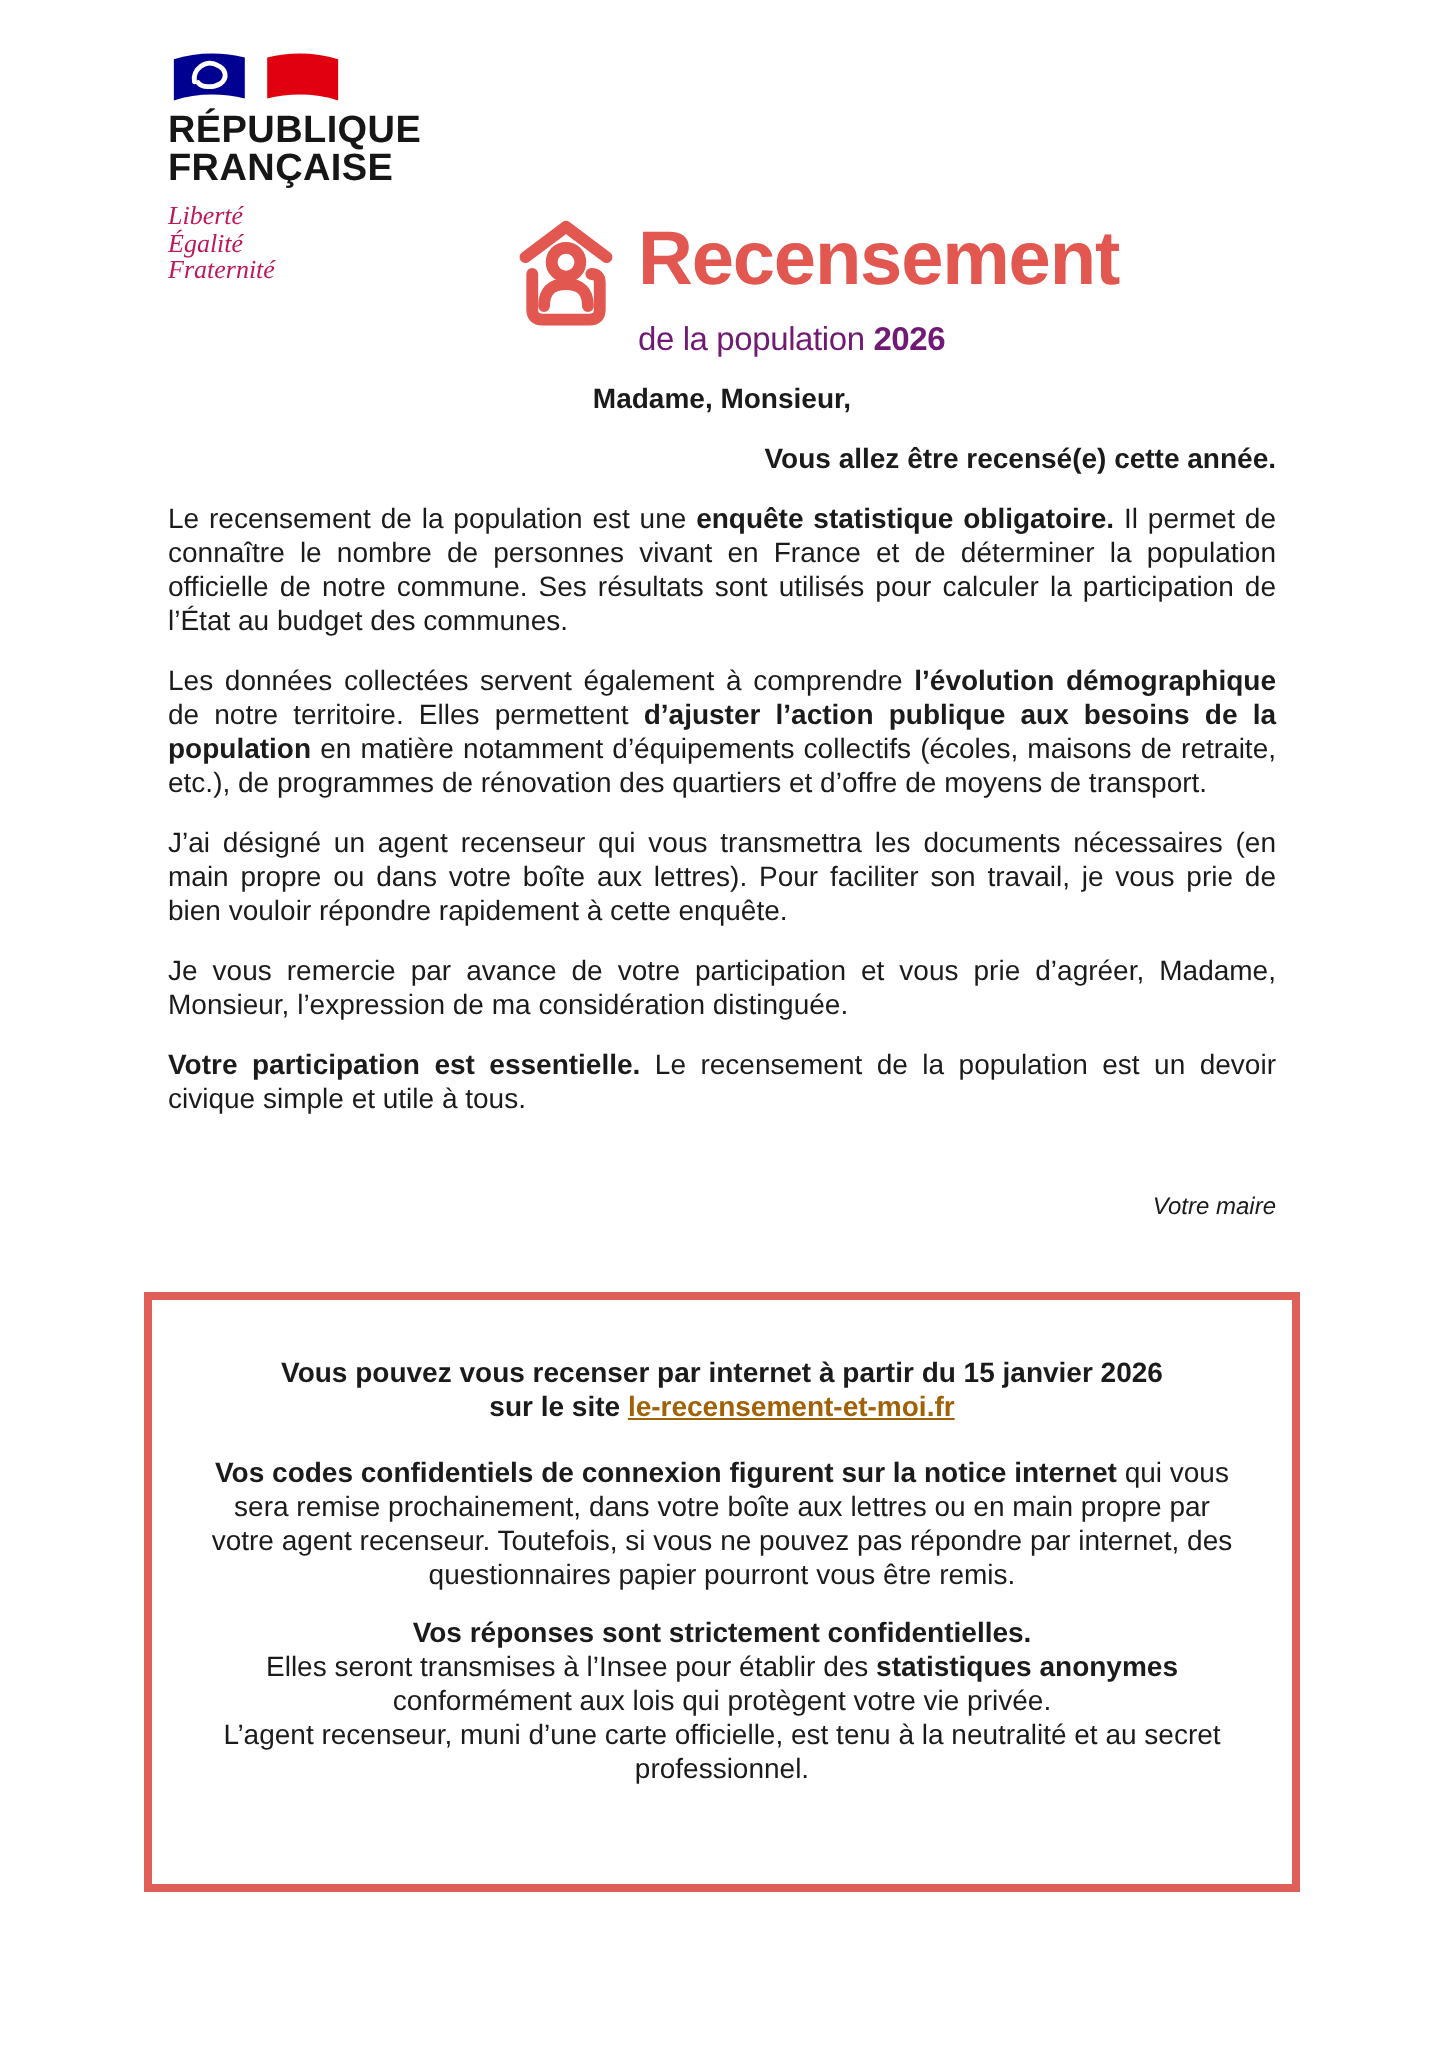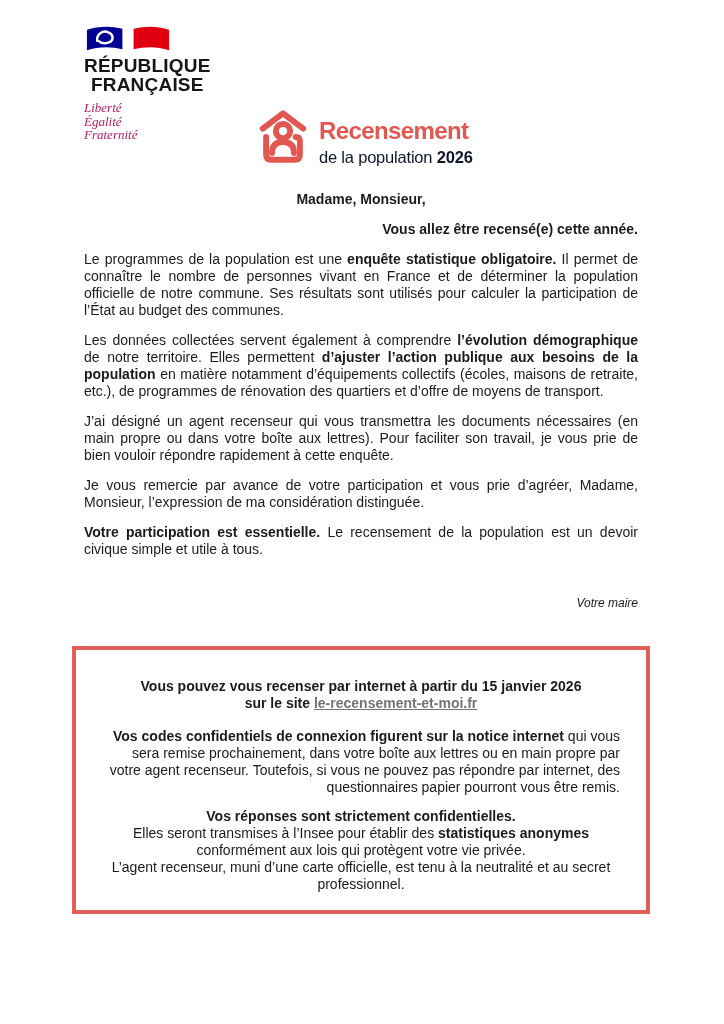--- a/index.html
+++ b/index.html
@@ -16,48 +16,47 @@
   
   .marianne { position: absolute; left: 84px; top: 25px; }
   .flag { display: block; height: 28px; }
   .rf-title {
     margin-top: 3px;
     font-weight: bold;
     font-size: 19px;
     line-height: 19px;
     letter-spacing: 0.2px;
     color: #161616;
-    text-align: center;
   }
   .motto {
     margin-top: 7px;
     font-family: "Liberation Serif", serif;
     font-style: italic;
     font-size: 13px;
     line-height: 13.5px;
     color: #be185d;
   }
 
   
   .census-logo { position: absolute; left: 256px; top: 106px; display: flex; align-items: flex-start; }
   .census-icon { display: block; margin-right: 9px; }
   .census-text { display: block; }
   .census-brand {
     display: block;
     margin-top: 10px;
     color: #e2574f;
     font-weight: bold;
-    font-size: 24px;
+    font-size: 38px;
     line-height: 29px;
     letter-spacing: -0.6px;
   }
   .census-sub {
     display: block;
-    margin-top: 4px;
-    color: #0f172a;
+    margin-top: 17px;
+    color: #701a75;
     font-size: 16.5px;
     line-height: 17px;
     letter-spacing: -0.2px;
   }
 
   
   .letter {
     position: absolute;
     left: 84px;
     top: 191px;
@@ -76,21 +75,21 @@
     font-size: 12px;
     font-style: italic;
   }
 
   
   .notice {
     position: absolute;
     left: 72px;
     top: 646px;
     width: 578px;
-    height: 268px;
+    height: 300px;
     box-sizing: border-box;
     border: 4px solid #e06059;
     padding: 28px 26px 0 26px;
     font-size: 14px;
     line-height: 17px;
   }
   .notice p { margin: 0 0 12px 0; text-align: center; }
   .notice a { color: #e2574f; }
 </style>
 </head>
@@ -132,28 +131,28 @@
       <span class="census-brand">Recensement</span>
       <span class="census-sub">
         <span>de la population </span><b>2026</b>
       </span>
     </span>
   </div>
 
   <main class="letter">
       <p style="text-align: center;"><span style="font-weight: bold;">Madame, Monsieur,</span></p>
       <p style="text-align: right;"><span style="font-weight: bold;">Vous allez être recensé(e) cette année.</span></p>
-      <p style="text-align: justify;"><span>Le programmes de la population est une </span><span style="font-weight: bold;">enquête statistique obligatoire.</span><span> Il permet de connaître le nombre de personnes vivant en France et de déterminer la population officielle de notre commune. Ses résultats sont utilisés pour calculer la participation de l’État au budget des communes.</span></p>
+      <p style="text-align: justify;"><span>Le recensement de la population est une </span><span style="font-weight: bold;">enquête statistique obligatoire.</span><span> Il permet de connaître le nombre de personnes vivant en France et de déterminer la population officielle de notre commune. Ses résultats sont utilisés pour calculer la participation de l’État au budget des communes.</span></p>
       <p style="text-align: justify;"><span>Les données collectées servent également à comprendre </span><span style="font-weight: bold;">l’évolution démographique</span><span> de notre territoire. Elles permettent </span><span style="font-weight: bold;">d’ajuster l’action publique aux besoins de la population</span><span> en matière notamment d’équipements collectifs (écoles, maisons de retraite, etc.), de programmes de rénovation des quartiers et d’offre de moyens de transport.</span></p>
       <p style="text-align: justify;"><span>J’ai désigné un agent recenseur qui vous transmettra les documents nécessaires (en main propre ou dans votre boîte aux lettres). Pour faciliter son travail, je vous prie de bien vouloir répondre rapidement à cette enquête.</span></p>
       <p style="text-align: justify;"><span>Je vous remercie par avance de votre participation et vous prie d’agréer, Madame, Monsieur, l’expression de ma considération distinguée.</span></p>
       <p style="text-align: justify;"><span style="font-weight: bold;">Votre participation est essentielle.</span><span> Le recensement de la population est un devoir civique simple et utile à tous.</span></p>
     </main>
 
   <div class="signature">Votre maire</div>
 
   <section class="notice">
-      <p style="text-align: center;"><span style="font-weight: bold;">Vous pouvez vous recenser par internet à partir du 15 janvier 2026</span><br><span style="font-weight: bold; margin-top: 28px;">sur le site </span><a href="#" style="font-weight: bold; color: #737373; text-decoration: underline;">le-recensement-et-moi.fr</a></p>
-      <p style="text-align: right; margin-top: 16px;"><span style="font-weight: bold;">Vos codes confidentiels de connexion figurent sur la notice internet</span><span> qui vous sera remise prochainement, dans votre boîte aux lettres ou en main propre par votre agent recenseur. Toutefois, si vous ne pouvez pas répondre par internet, des questionnaires papier pourront vous être remis.</span></p>
+      <p style="text-align: center;"><span style="font-weight: bold;">Vous pouvez vous recenser par internet à partir du 15 janvier 2026</span><br><span style="font-weight: bold; margin-top: 28px;">sur le site </span><a href="#" style="font-weight: bold; color: #a16207; text-decoration: underline;">le-recensement-et-moi.fr</a></p>
+      <p style="text-align: center; margin-top: 16px;"><span style="font-weight: bold;">Vos codes confidentiels de connexion figurent sur la notice internet</span><span> qui vous sera remise prochainement, dans votre boîte aux lettres ou en main propre par votre agent recenseur. Toutefois, si vous ne pouvez pas répondre par internet, des questionnaires papier pourront vous être remis.</span></p>
       <p style="text-align: center;"><span style="font-weight: bold;">Vos réponses sont strictement confidentielles.</span><br><span>Elles seront transmises à l’Insee pour établir des </span><span style="font-weight: bold;">statistiques anonymes</span><br><span>conformément aux lois qui protègent votre vie privée.</span><br><span>L’agent recenseur, muni d’une carte officielle, est tenu à la neutralité et au secret professionnel.</span></p>
     </section>
 
 </div>
 
 </body></html>

